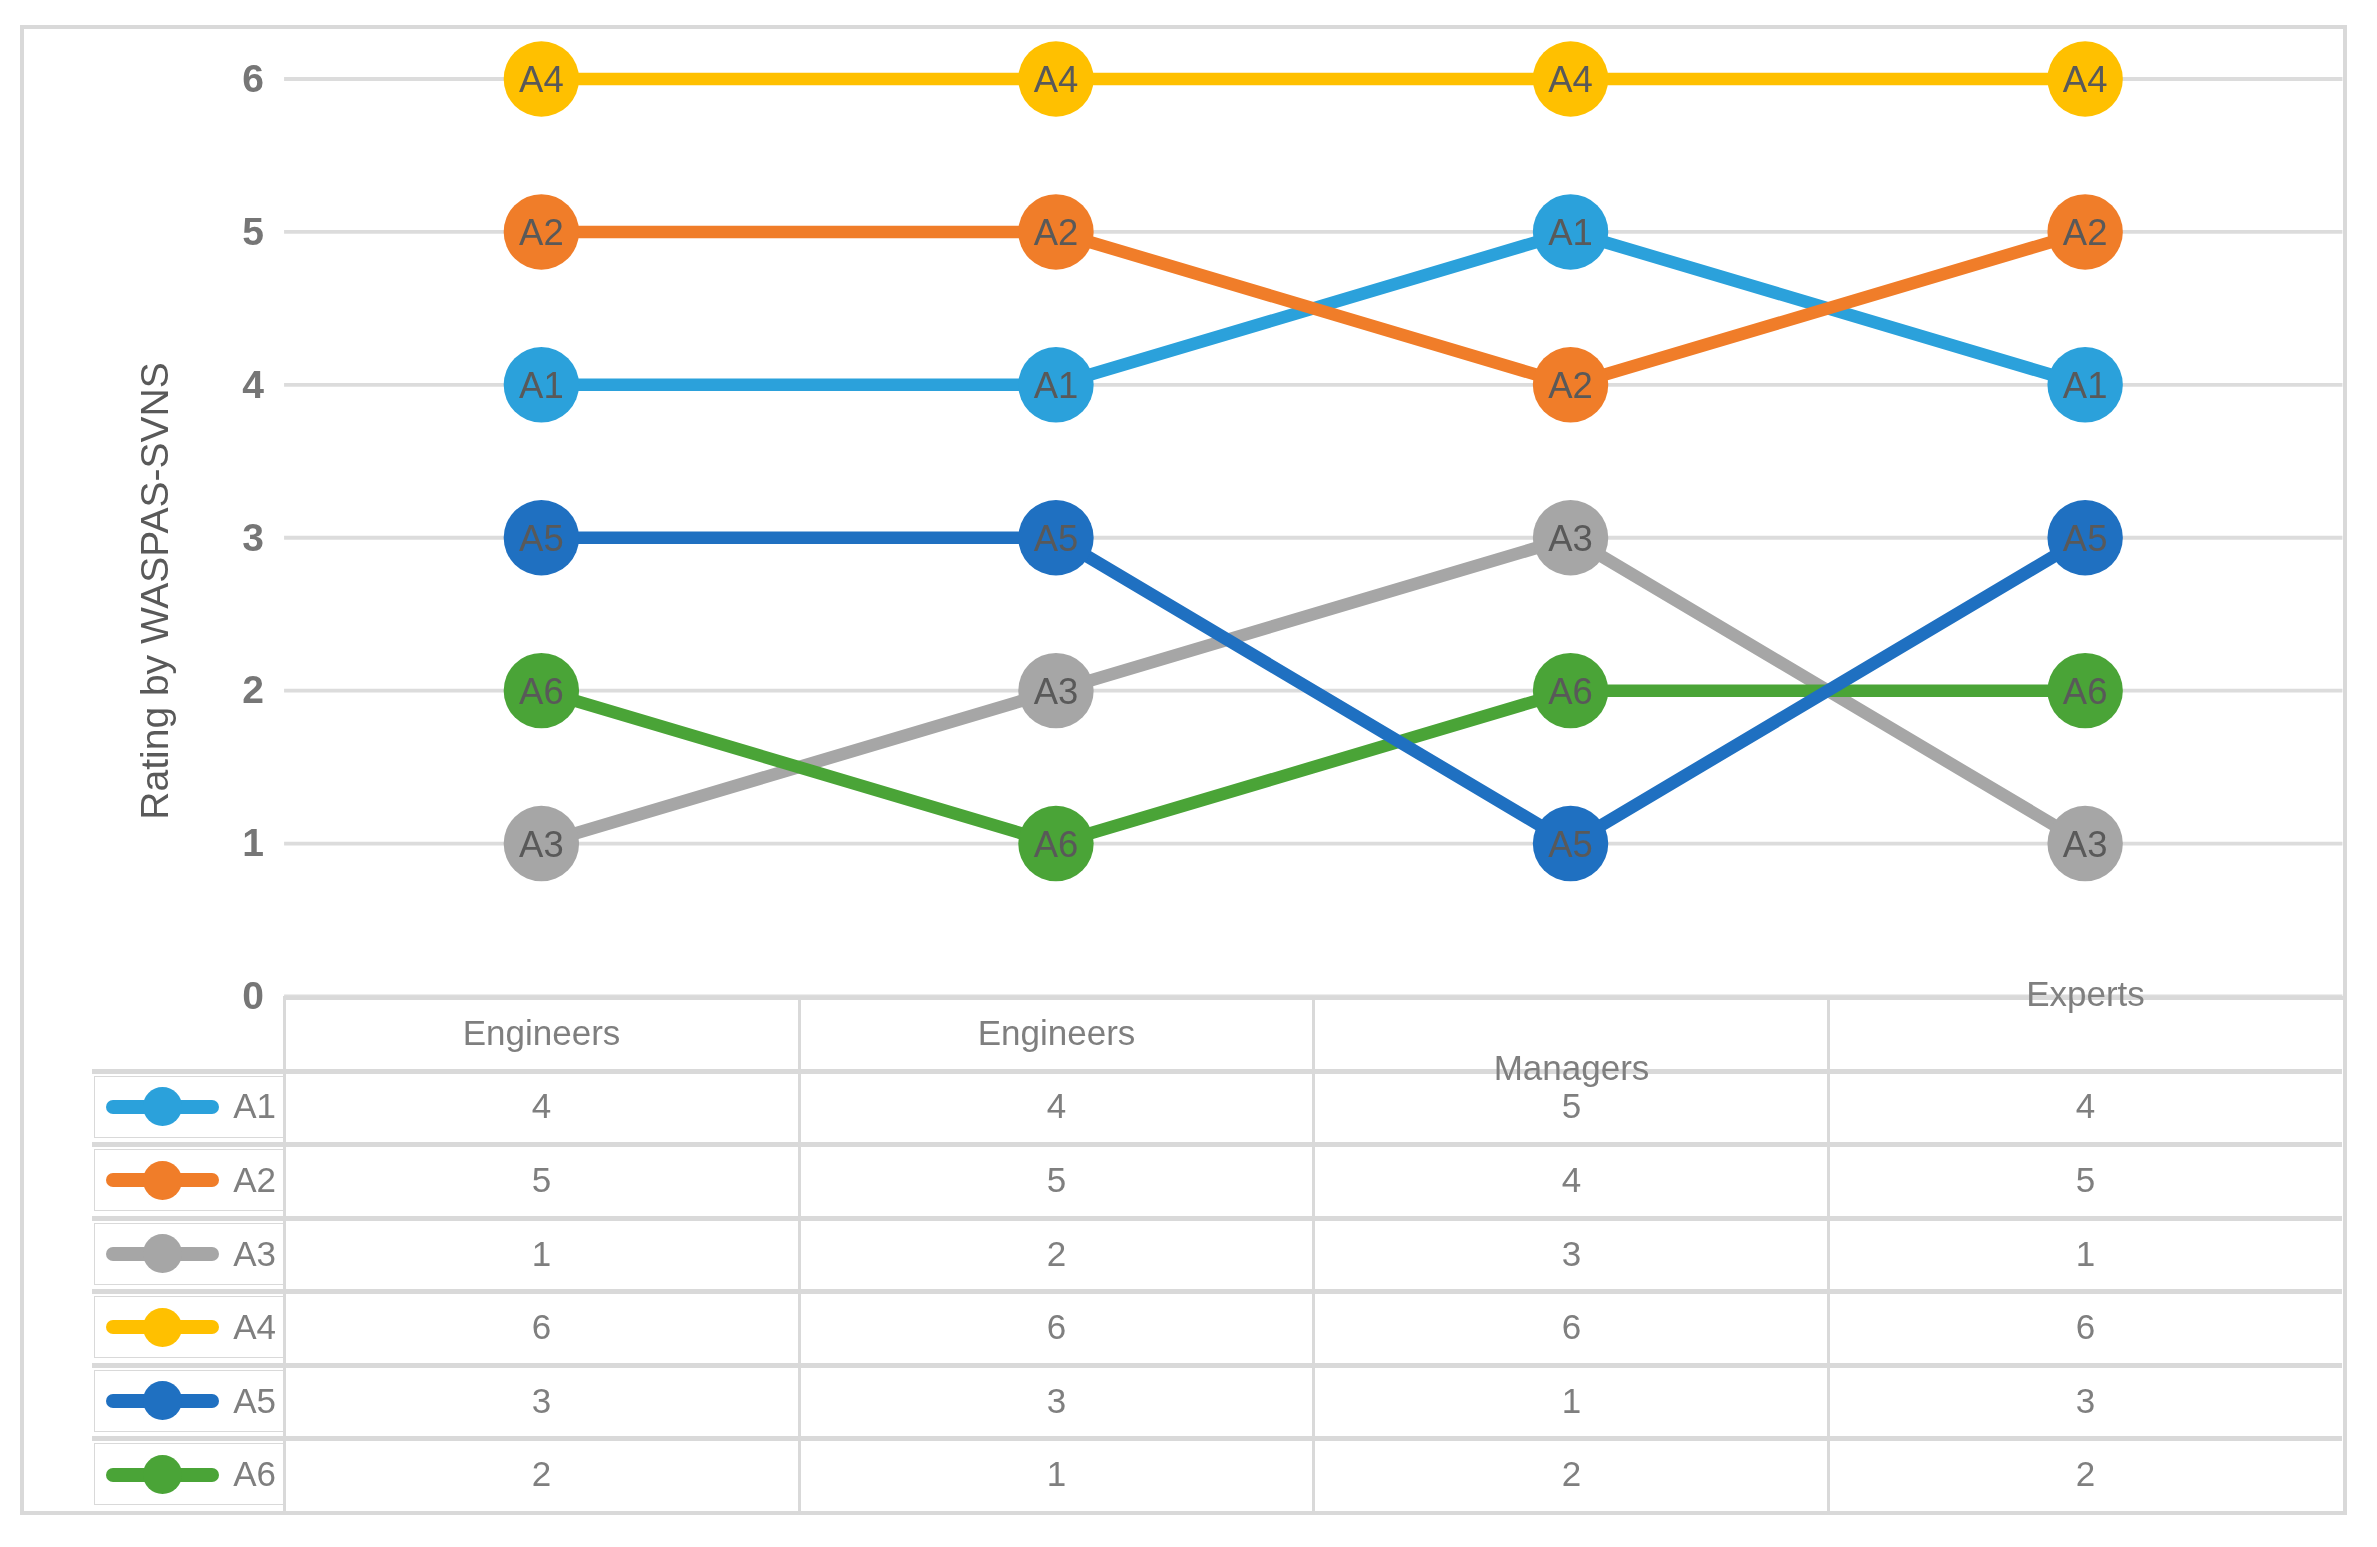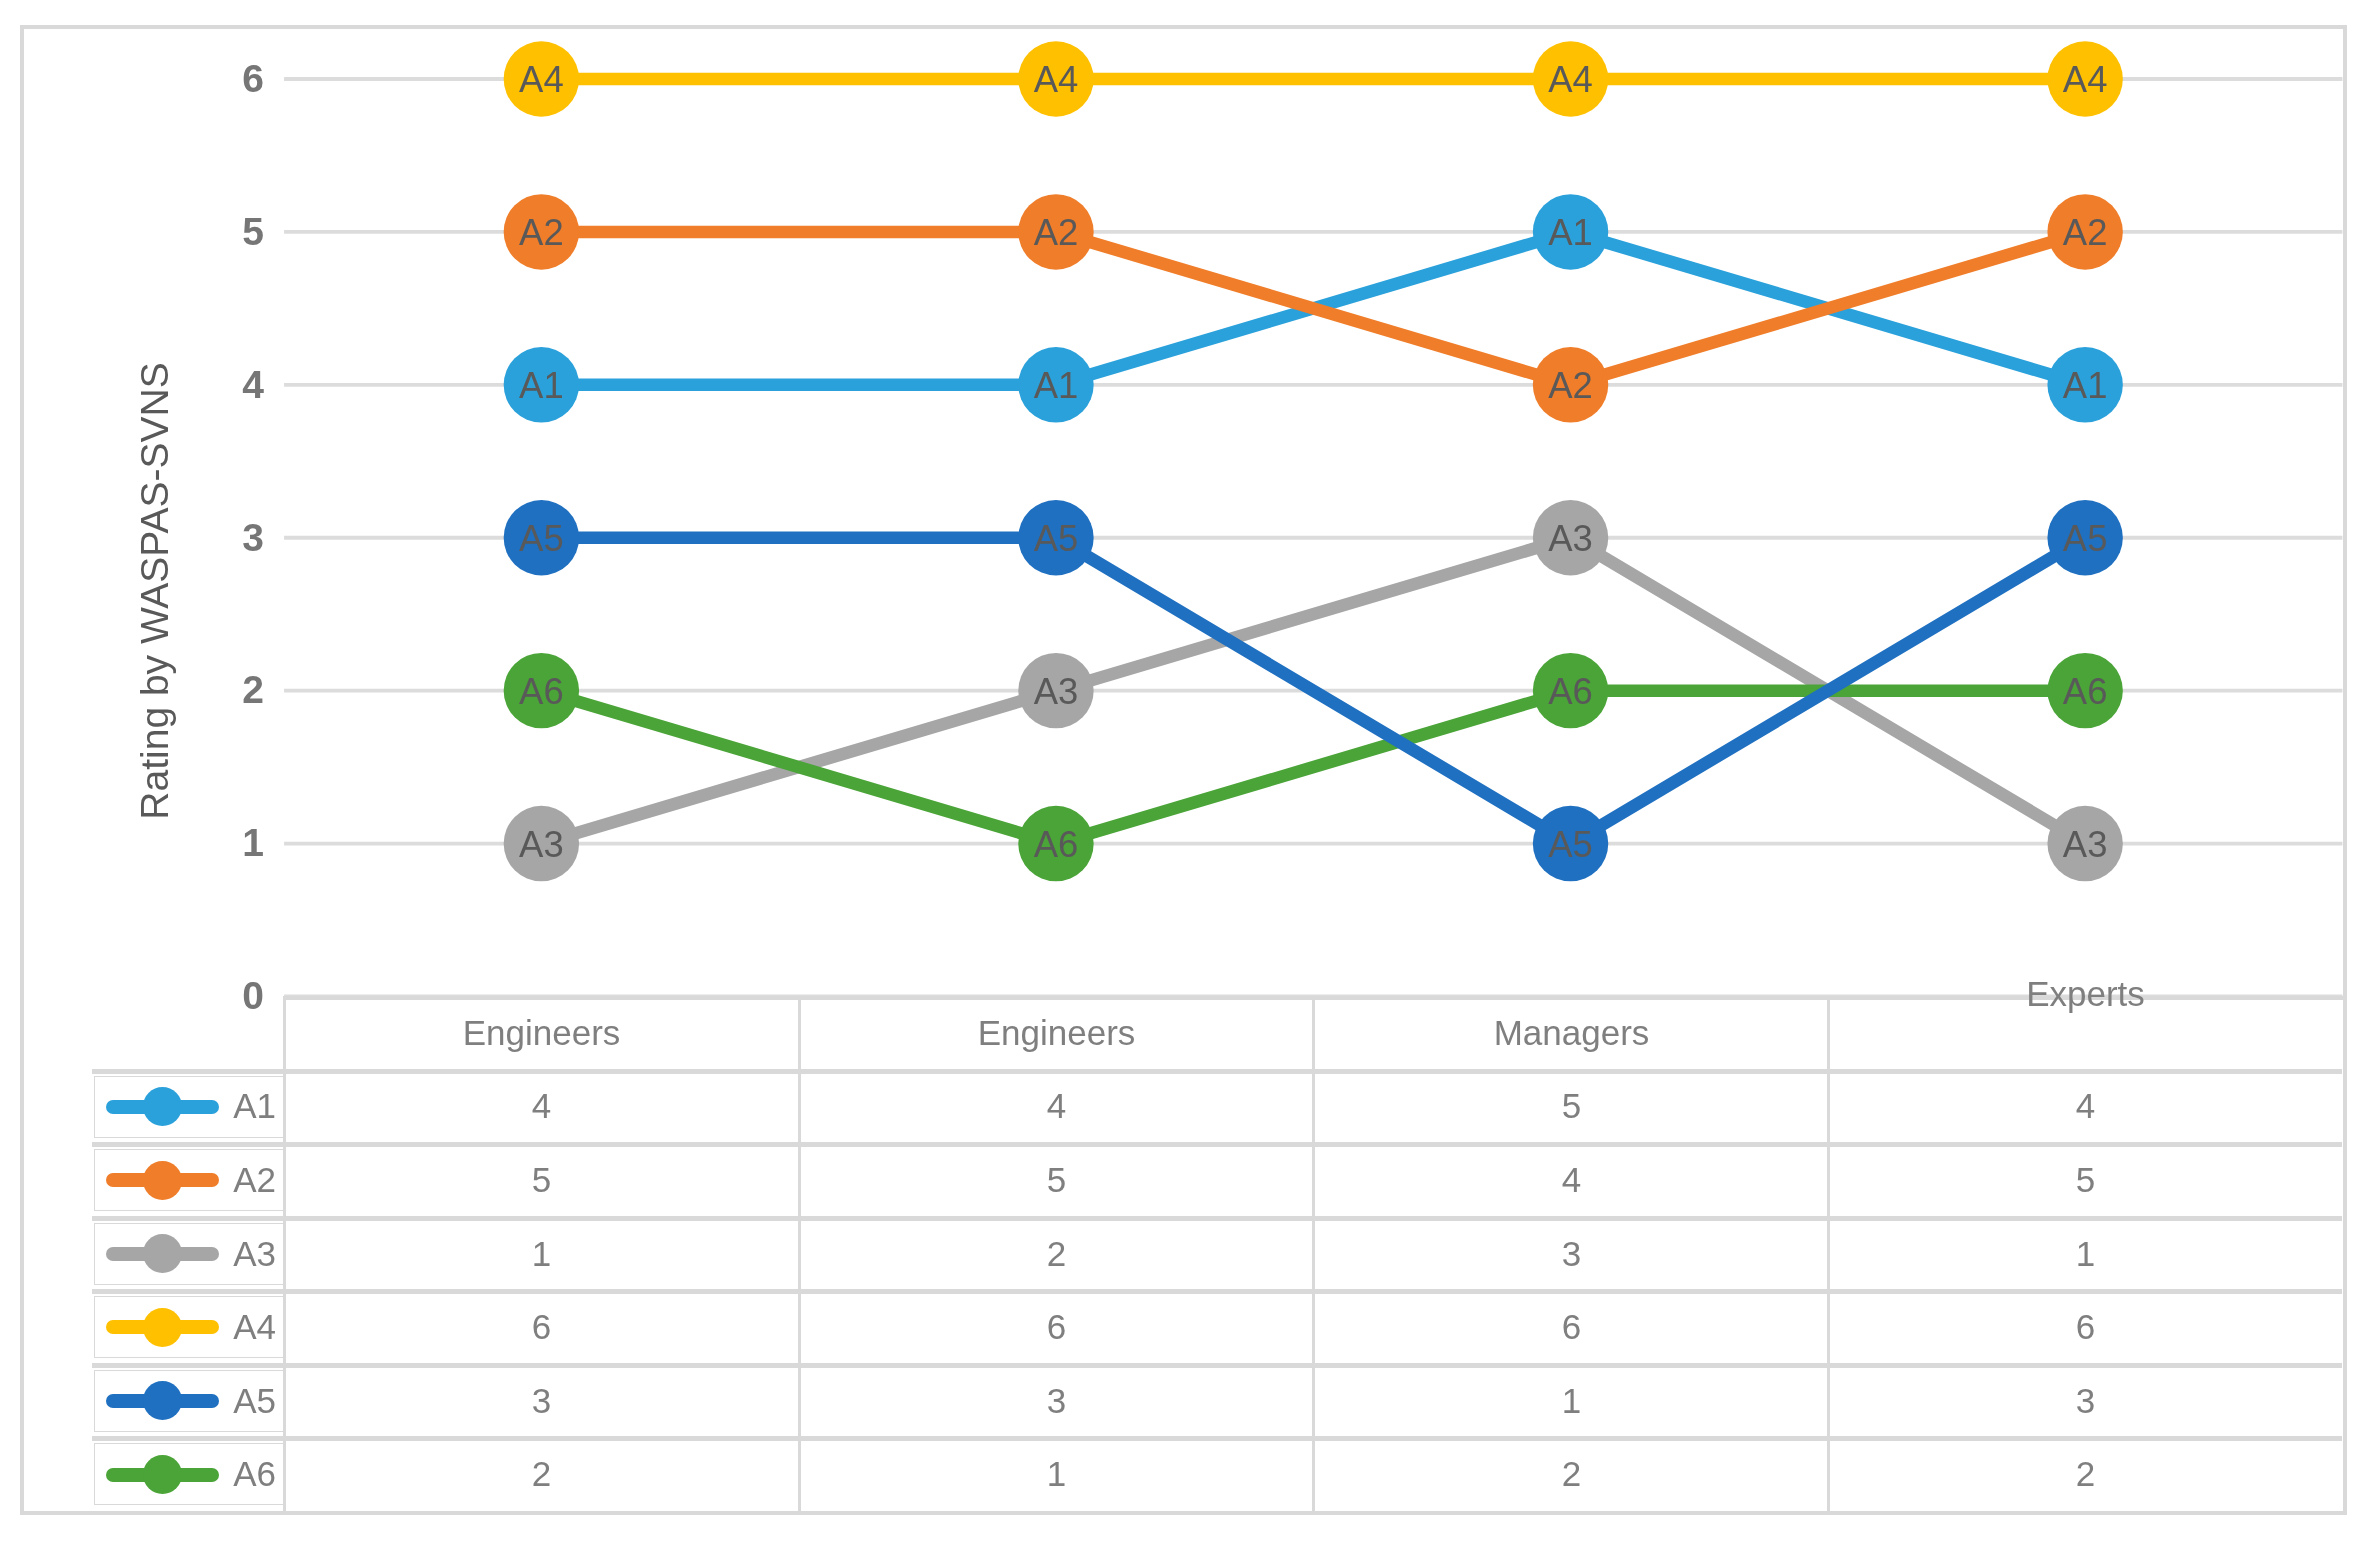--- a/index.html
+++ b/index.html
@@ -127,21 +127,21 @@
     <div class="t-hline" style="left: 92px; top: 1216px; width: 2250px; height: 5px;"></div>
     <div class="t-hline" style="left: 92px; top: 1289px; width: 2250px; height: 5px;"></div>
     <div class="t-hline" style="left: 92px; top: 1363px; width: 2250px; height: 5px;"></div>
     <div class="t-hline" style="left: 92px; top: 1436px; width: 2250px; height: 5px;"></div>
     <div class="t-vline" style="left: 283px; top: 996px; width: 2.5px; height: 519px;"></div>
     <div class="t-vline" style="left: 798px; top: 996px; width: 2.5px; height: 519px;"></div>
     <div class="t-vline" style="left: 1312px; top: 996px; width: 2.5px; height: 519px;"></div>
     <div class="t-vline" style="left: 1827px; top: 996px; width: 2.5px; height: 519px;"></div>
     <div class="header-cell" style="left: 284px; top: 1015px; width: 515px; height: 36px;">Engineers</div>
     <div class="header-cell" style="left: 799px; top: 1015px; width: 515px; height: 36px;">Engineers</div>
-    <div class="header-cell" style="left: 1314px; top: 1015px; width: 515px; height: 36px;">Managers</div>
+    <div class="header-cell" style="left: 1314px; top: 1050px; width: 515px; height: 36px;">Managers</div>
     <div class="header-cell" style="left: 1828px; top: 976px; width: 515px; height: 36px;">Experts</div>
     <div class="legend-box" style="left: 94px; top: 1076px; width: 190px; height: 62px;"></div>
     <div class="key-line" style="left: 106px; top: 1100px; background: rgb(43, 161, 219);"></div>
     <div class="key-dot" style="left: 143px; top: 1087px; background: rgb(43, 161, 219);"></div>
     <div class="legend-label" style="left: 184px; top: 1088px; width: 92px;">A1</div>
     <div class="value-cell" style="left: 284px; top: 1088px; width: 515px; height: 36px;">4</div>
     <div class="value-cell" style="left: 799px; top: 1088px; width: 515px; height: 36px;">4</div>
     <div class="value-cell" style="left: 1314px; top: 1088px; width: 515px; height: 36px;">5</div>
     <div class="value-cell" style="left: 1828px; top: 1088px; width: 515px; height: 36px;">4</div>
     <div class="legend-box" style="left: 94px; top: 1149px; width: 190px; height: 62px;"></div>

